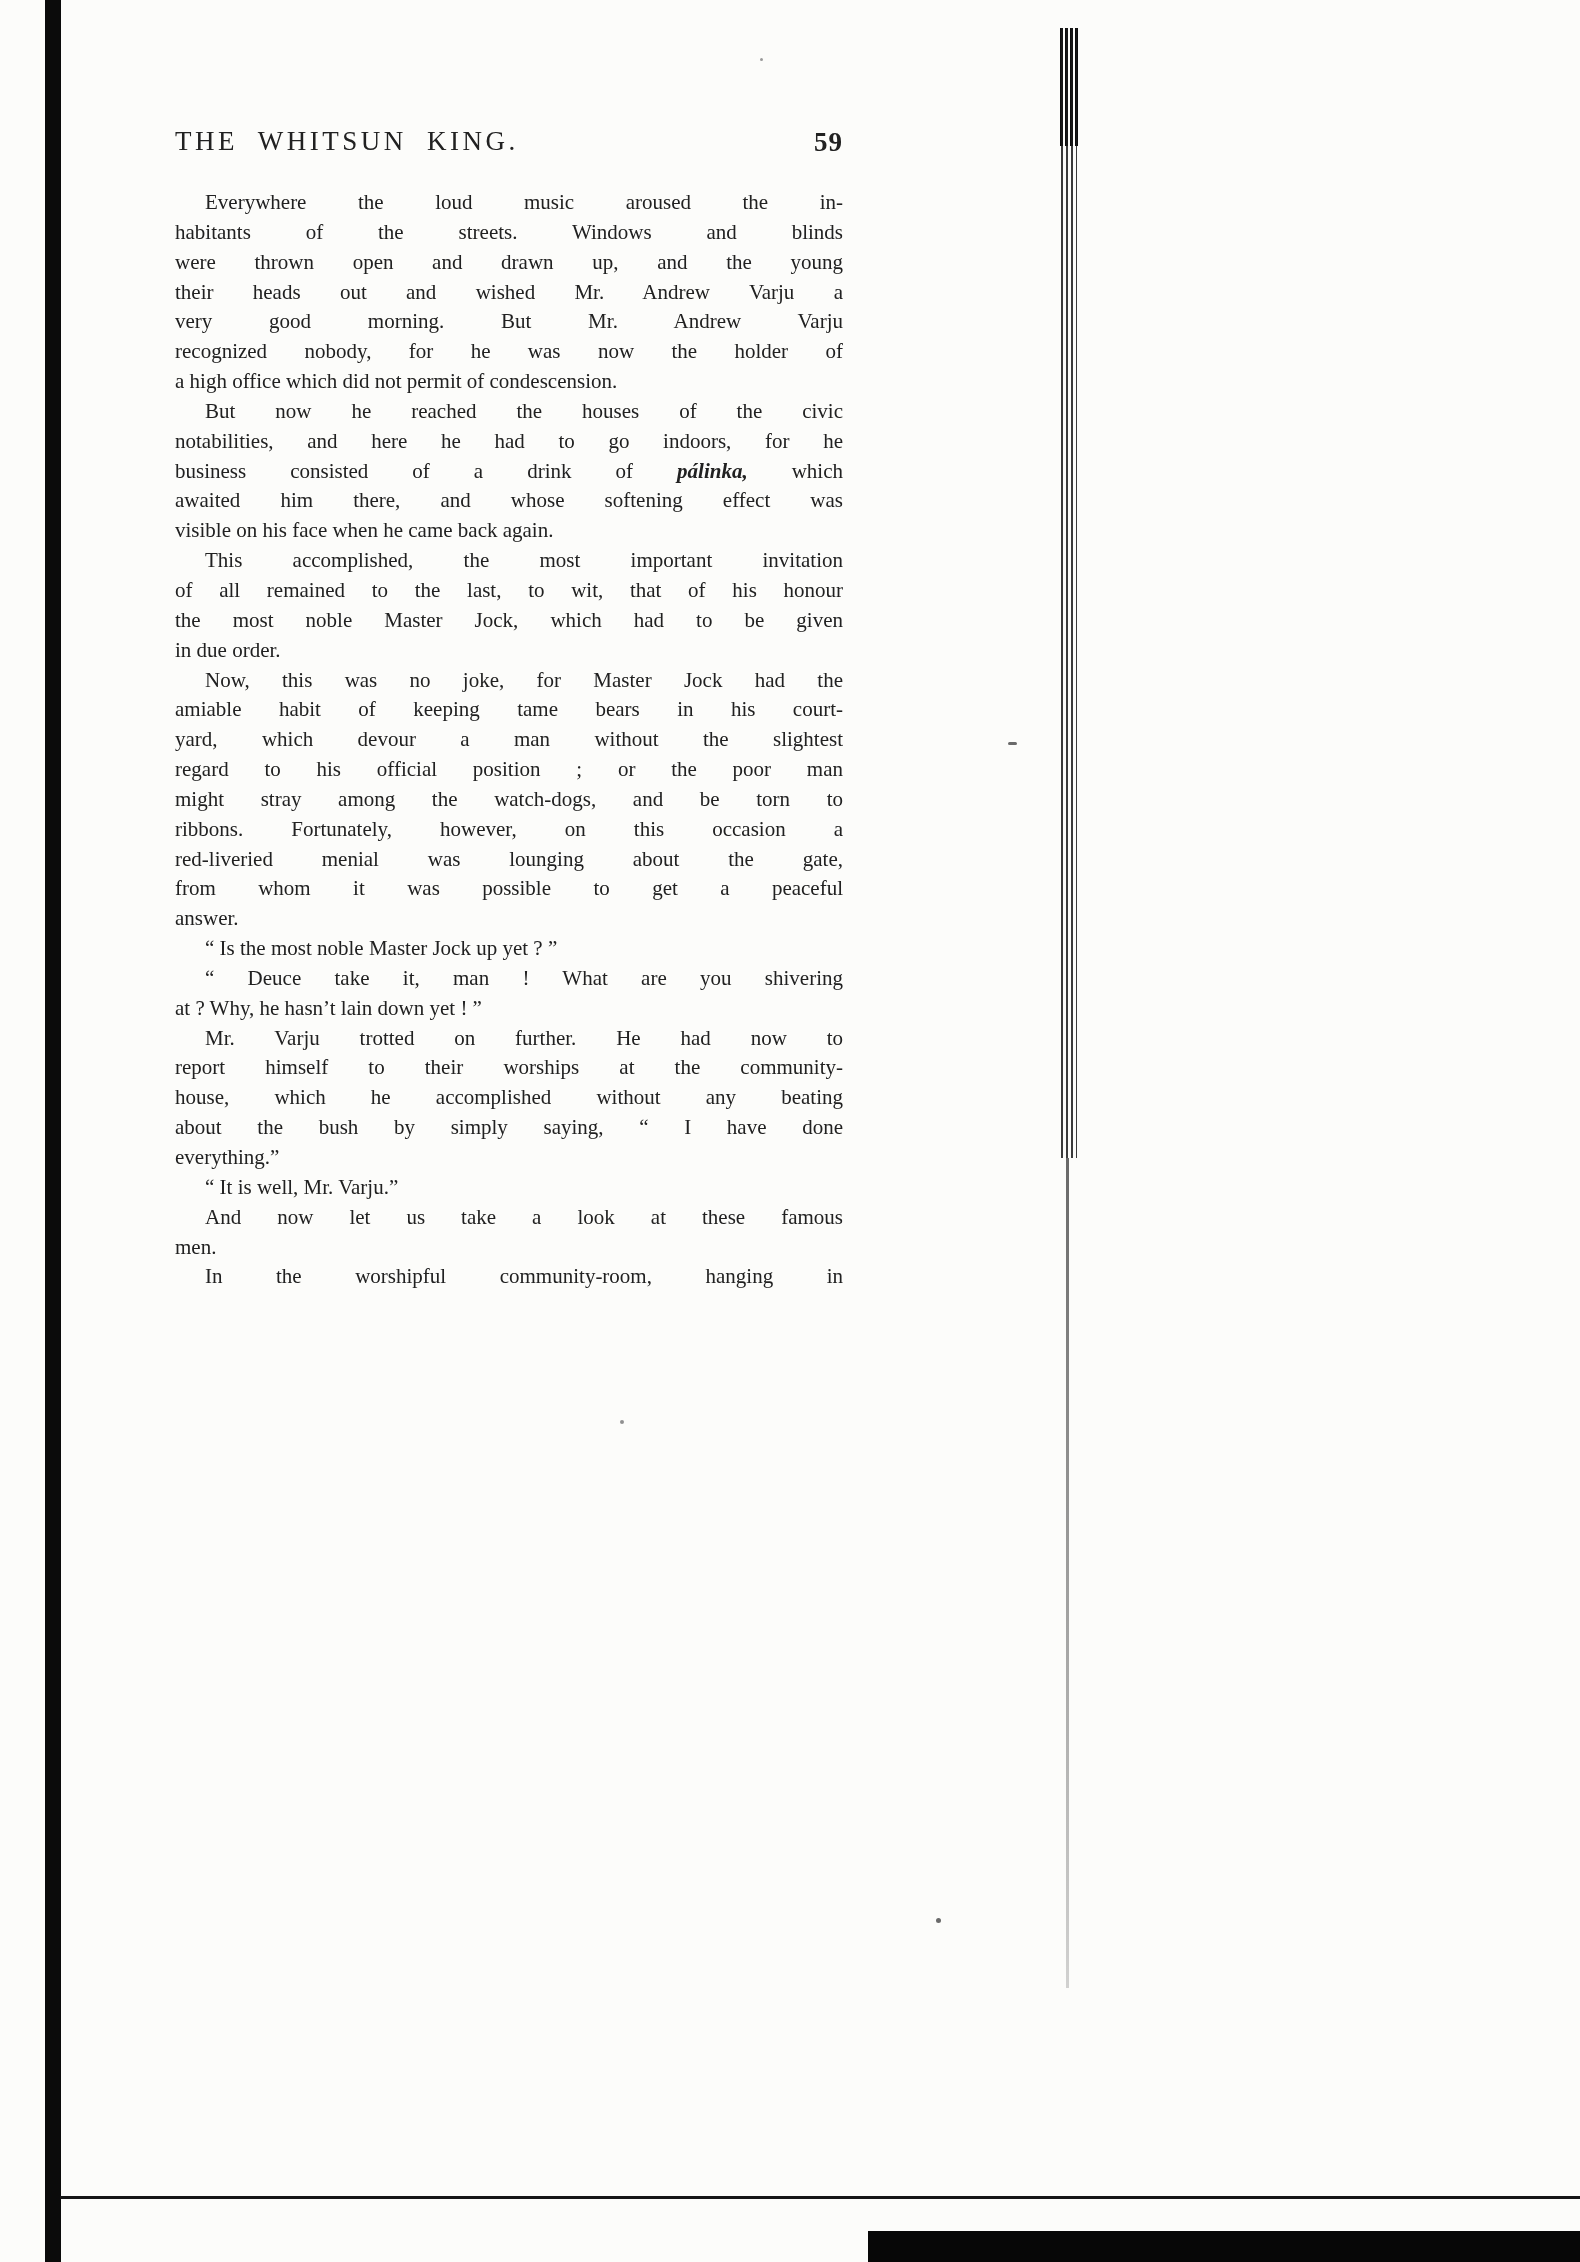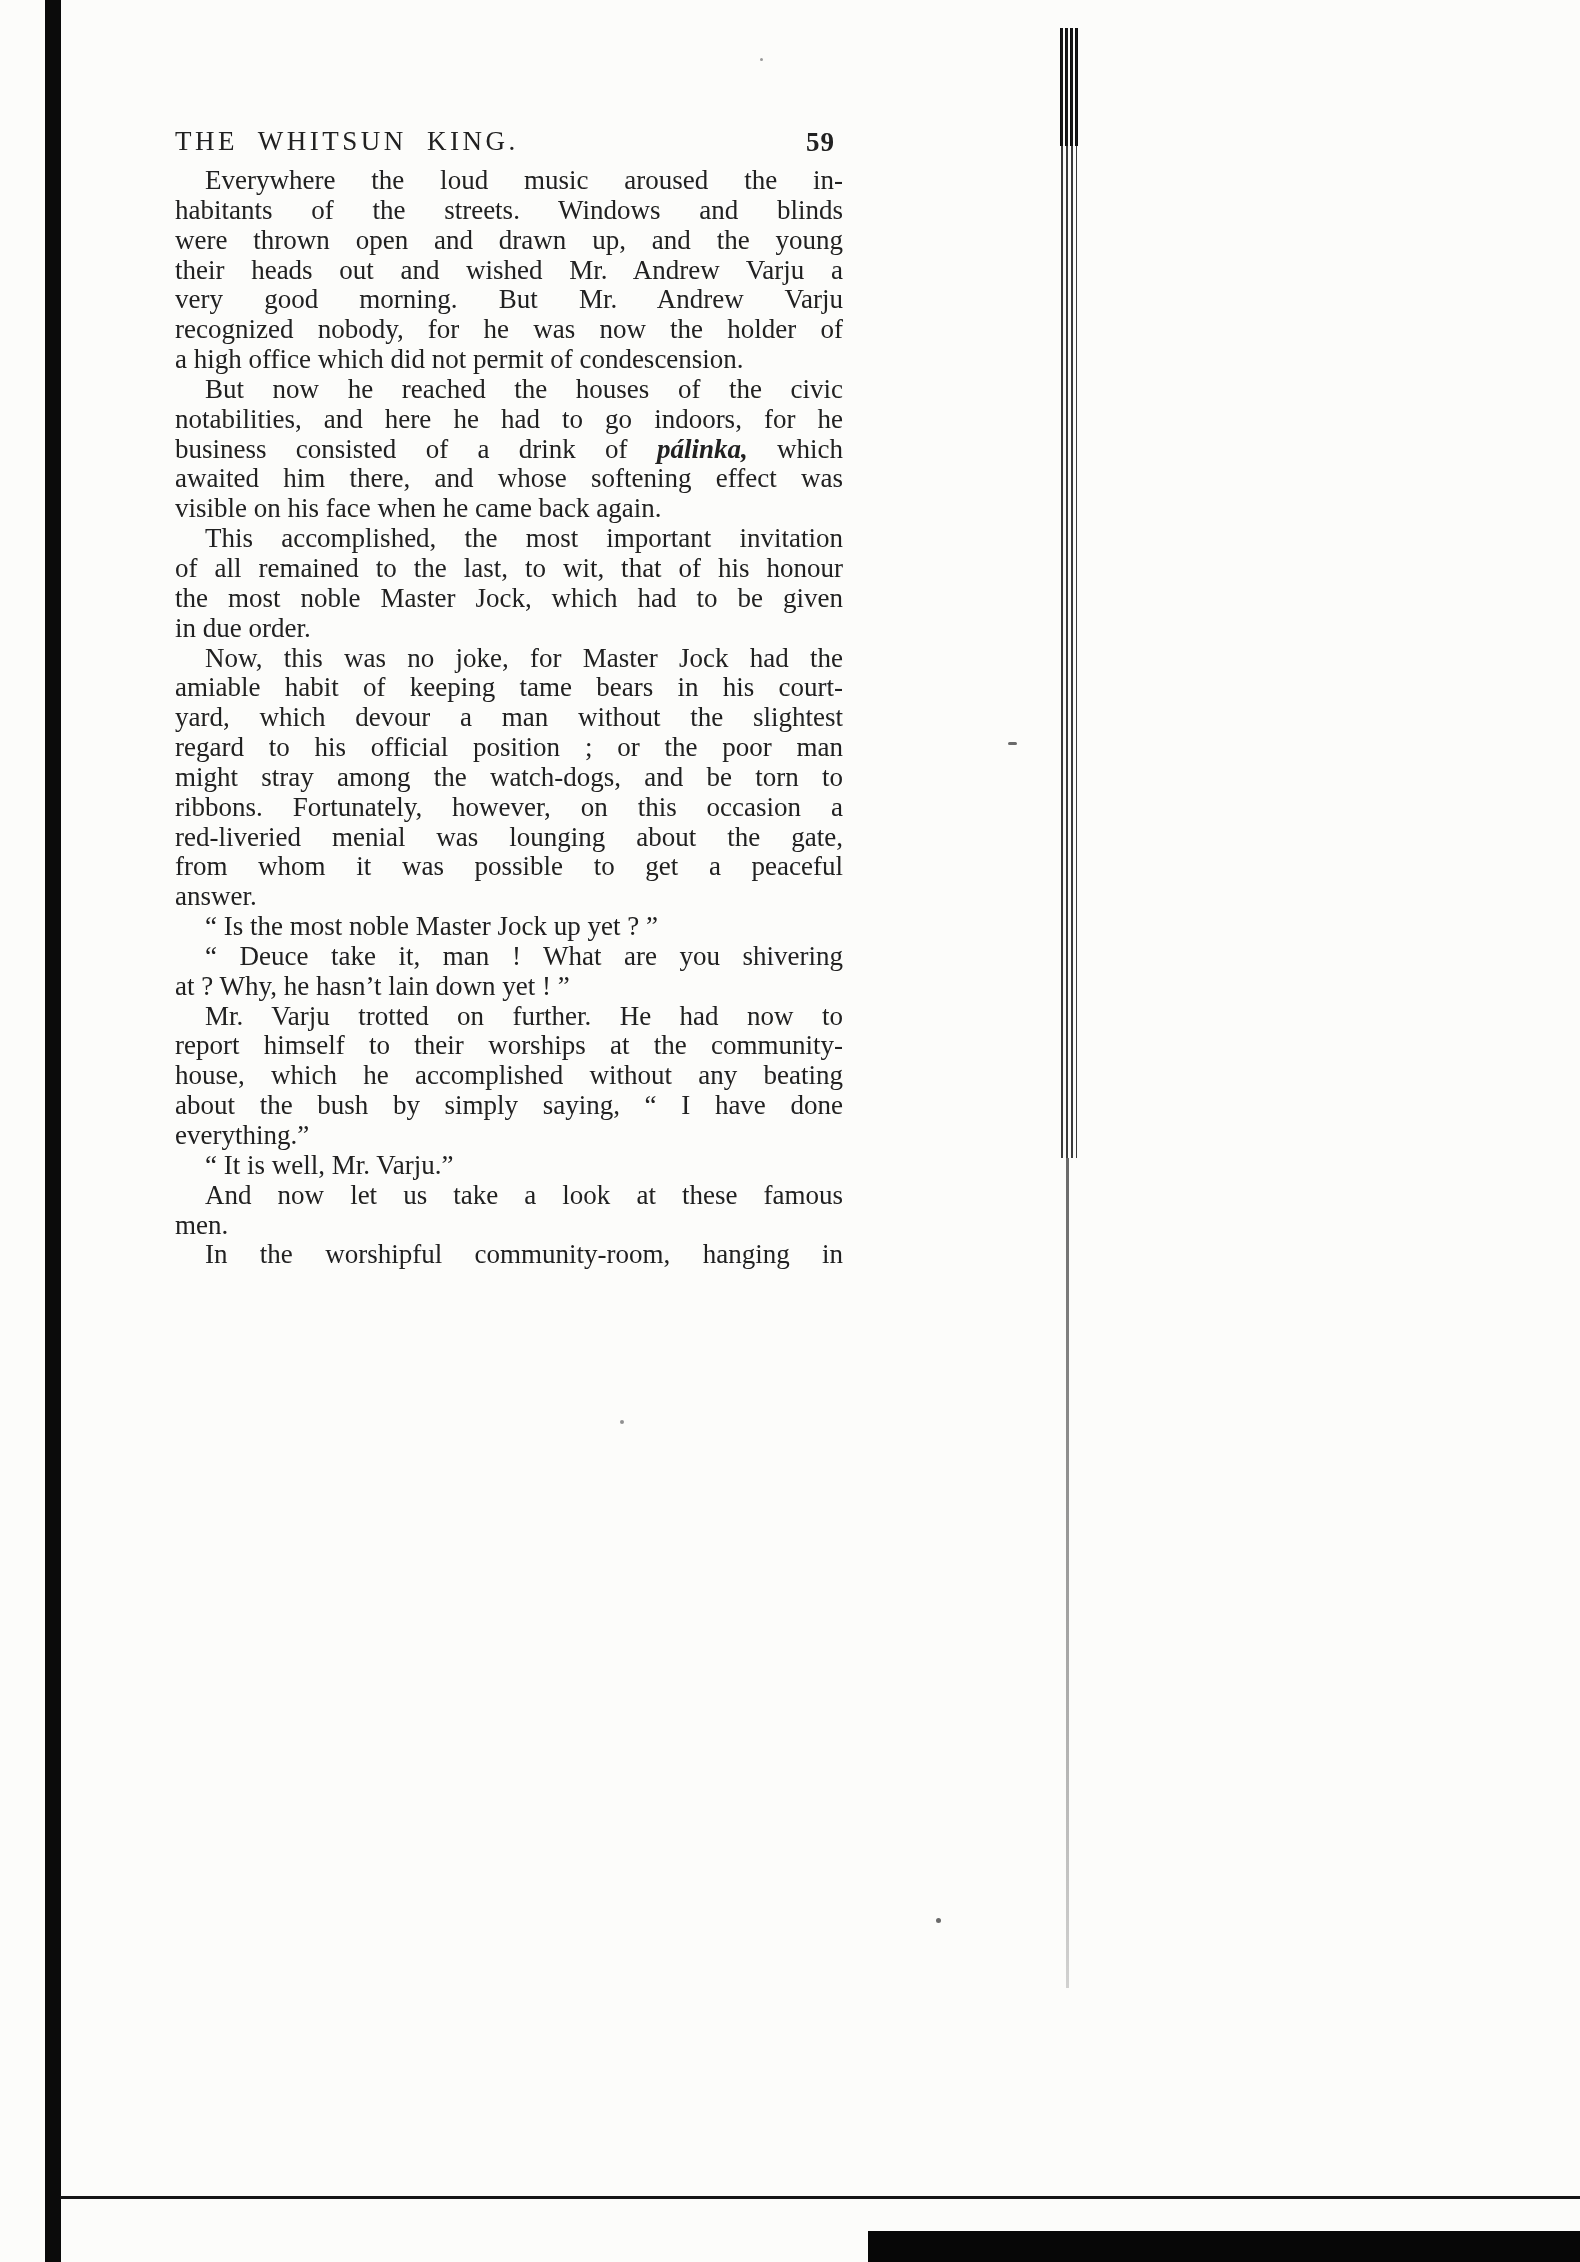--- a/index.html
+++ b/index.html
@@ -57,25 +57,26 @@
     position: absolute; left: 175px; top: 126px; width: 668px;
   }
   .page-header {
     position: relative; height: 40px; font-size: 27px;
   }
   .running-title {
     display: block; text-align: left;
     letter-spacing: 3.5px; word-spacing: 10px;
   }
   .page-number {
-    position: absolute; right: 8px; top: 1px;
+    position: absolute; right: 0; top: 1px;
     font-weight: bold; letter-spacing: 1px;
   }
   .page-body {
-    font-size: 27px;
+    margin-top: 22px;
+    font-size: 21px;
     line-height: 29.85px;
   }
   .line {
     height: 29.85px;
     text-align: justify;
     text-align-last: justify;
     -moz-text-align-last: justify;
   }
   .line.indent { padding-left: 30px; }
   .line.last {

